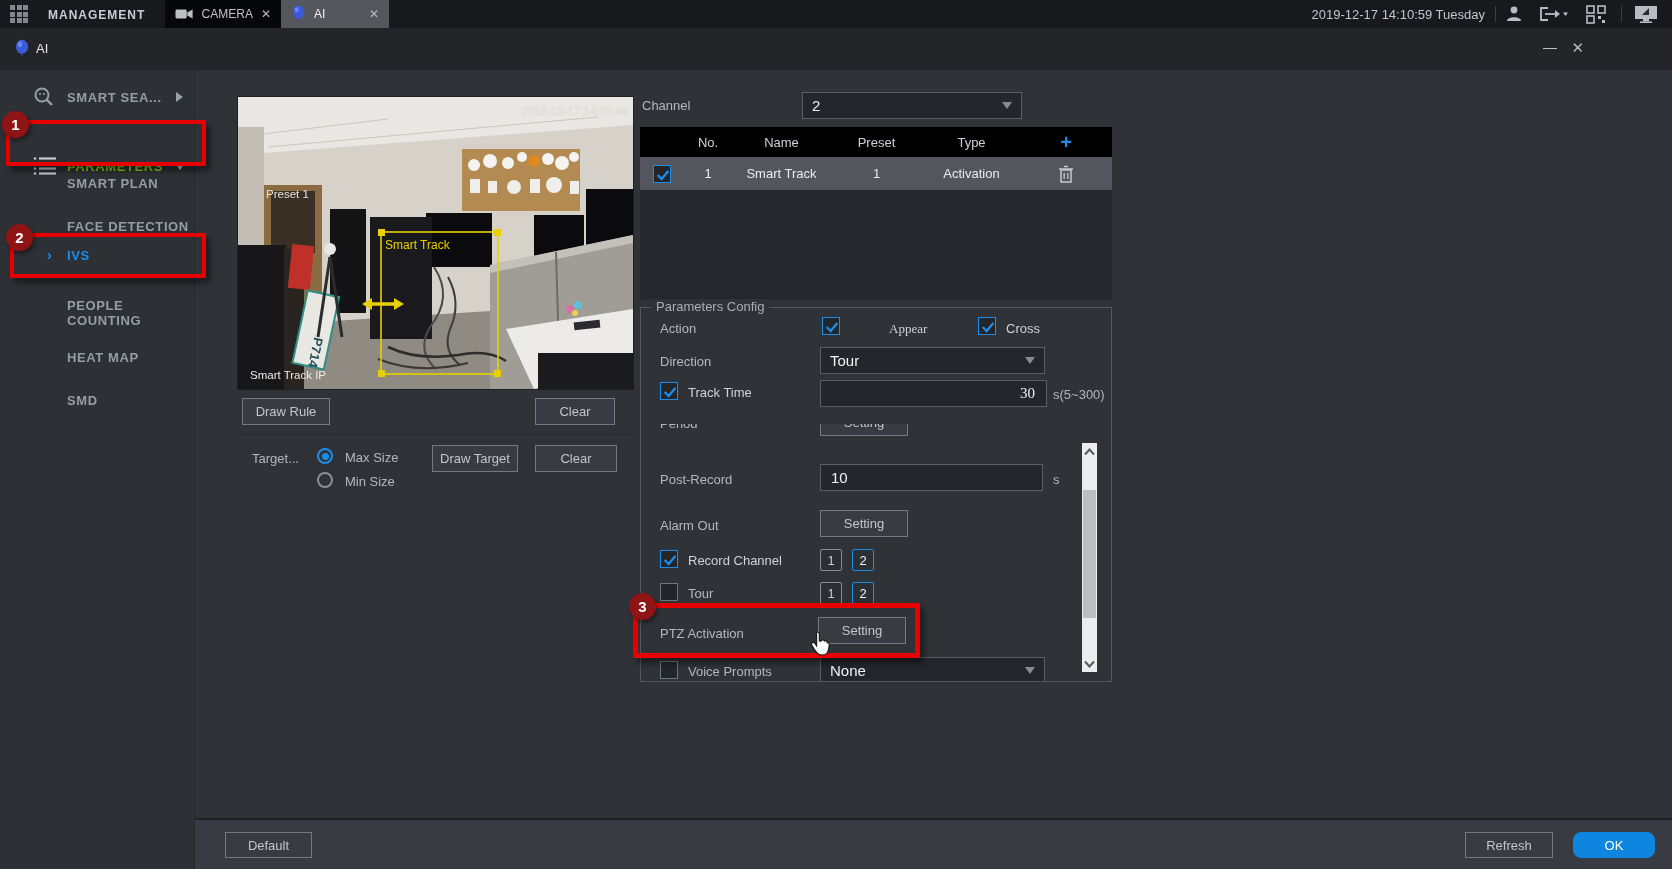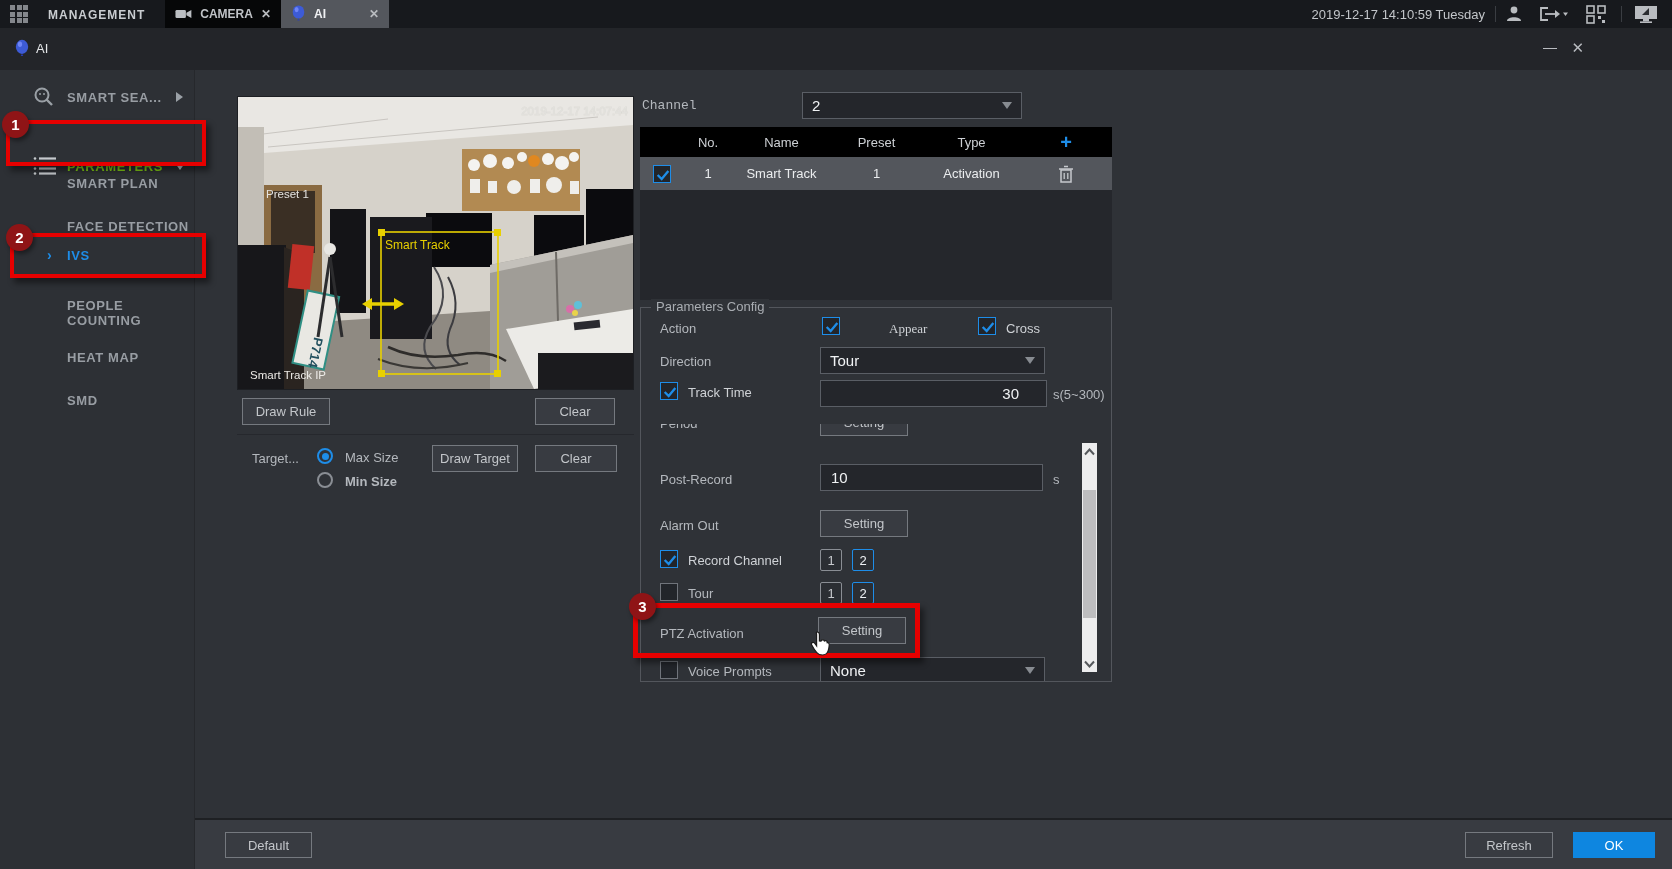--- a/index.html
+++ b/index.html
@@ -8,21 +8,21 @@
   #app { position:relative; width:1672px; height:869px; overflow:hidden; background:#17191d; color:#c3c6ca; }
 
   
   .topbar { position:absolute; left:0; top:0; width:1672px; height:28px; background:#17191d; }
   .grid-icon { position:absolute; left:10px; top:5px; width:18px; height:18px;
     background:
       linear-gradient(#84878c,#84878c) 0 0/5px 5px no-repeat, linear-gradient(#84878c,#84878c) 6.5px 0/5px 5px no-repeat, linear-gradient(#84878c,#84878c) 13px 0/5px 5px no-repeat,
       linear-gradient(#84878c,#84878c) 0 6.5px/5px 5px no-repeat, linear-gradient(#84878c,#84878c) 6.5px 6.5px/5px 5px no-repeat, linear-gradient(#84878c,#84878c) 13px 6.5px/5px 5px no-repeat,
       linear-gradient(#84878c,#84878c) 0 13px/5px 5px no-repeat, linear-gradient(#84878c,#84878c) 6.5px 13px/5px 5px no-repeat, linear-gradient(#84878c,#84878c) 13px 13px/5px 5px no-repeat; }
   .menu-label { position:absolute; left:48px; top:8px; font-size:12px; font-weight:700; letter-spacing:1px; color:#c9ccd0; }
-  .tab { position:absolute; top:0; height:28px; display:flex; align-items:center; gap:8px; padding:0 10px; font-size:12px; font-weight:700; color:#c0c3c7; }
+  .tab { position:absolute; top:0; height:28px; display:flex; align-items:center; gap:8px; padding:0 10px; font-size:12px; font-weight:400; color:#c0c3c7; }
   .tab-camera { left:165px; width:116px; background:#060708; }
   .tab-ai { left:281px; width:108px; background:#54575d; color:#f0f1f3; }
   .tab .close-x { margin-left:auto; font-size:12px; color:#b9bcc0; }
   .datetime { position:absolute; right:187px; top:7px; font-size:13px; color:#c3c6ca; }
   .tsep { position:absolute; top:6px; width:1px; height:16px; background:#3a3d42; }
   .tico { position:absolute; top:4px; }
 
   
   .titlebar { position:absolute; left:0; top:28px; width:1672px; height:42px; background:#232529; }
   .titlebar .win-title { position:absolute; left:36px; top:13px; font-size:13px; color:#e4e6e8; }
@@ -304,25 +304,25 @@
     </div>
 
     <div class="btn" style="left:47px; top:328px; width:88px; height:27px;">Draw Rule</div>
     <div class="btn" style="left:340px; top:328px; width:80px; height:27px;">Clear</div>
     <div class="divline" style="left:42px; top:364px; width:397px; height:1px;"></div>
 
     <span class="field-label" style="left:57px; top:381px;">Target...</span>
     <span class="radio on" style="left:122px; top:378px;"></span>
     <span class="field-label" style="left:150px; top:380px;">Max Size</span>
     <span class="radio" style="left:122px; top:402px;"></span>
-    <span class="field-label" style="left:150px; top:404px;font-weight:bold;">Min Size</span>
+    <span class="field-label" style="left:150px; top:404px;">Min Size</span>
     <div class="btn" style="left:237px; top:375px; width:86px; height:27px;">Draw Target</div>
     <div class="btn" style="left:340px; top:375px; width:82px; height:27px;">Clear</div>
 
-    <span class="field-label" style="left:447px; top:28px;font-family:Liberation Mono, monospace;">Channel</span>
+    <span class="field-label" style="left:447px; top:28px;">Channel</span>
     <div class="dropdown" style="left:607px; top:22px; width:220px;">
       <span class="val">2</span>
       <span class="caret-d"></span>
     </div>
 
     <div class="rtable">
       <div class="thead">
         <div class="tc c0"></div>
         <div class="tc c1">No.</div>
         <div class="tc c2">Name</div>
@@ -377,21 +377,21 @@
       <span class="val">Tour</span>
       <span class="caret-d"></span>
     </div>
 
     <span class="checkbox checked" style="left:465px; top:312px;">
       <svg width="16" height="16" viewBox="0 0 18 18">
           <polyline points="3,9 7.5,13.5 15,4.5" fill="none" stroke="#1e8de8" stroke-width="2.6"></polyline>
         </svg>
     </span>
     <span class="field-label" style="left:493px; top:315px; color:#cfd2d6;">Track Time</span>
-    <div class="tinput" style="left:625px; top:310px; width:227px; justify-content:flex-end; padding-right:27px;">30</div>
+    <div class="tinput" style="left:625px; top:310px; width:227px; justify-content:flex-end; padding-right:11px;font-family:Liberation Serif, serif;">30</div>
     <span class="field-label" style="left:858px; top:317px;">s(5~300)</span>
 
     <div class="viewport">
       <span class="vrow-label" style="left:12px; top:-8px;">Period</span>
       <div class="vbtn" style="left:172px; top:-15px; width:88px; height:27px;">Setting</div>
 
       <span class="vrow-label" style="left:12px; top:48px;">Post-Record</span>
       <div class="tinput" style="left:172px; top:40px; width:223px; padding-left:10px;">10</div>
       <span class="vrow-label" style="left:405px; top:48px;">s</span>
 
@@ -440,16 +440,16 @@
     <div class="red-box" style="left:438px; top:533px; width:287px; height:55px; border-width:5px; z-index:20;"></div>
     <div class="badge" style="left:434px; top:523px;">3</div>
 
     <svg class="cursor-hand" style="left:614px; top:560px;" width="22" height="26" viewBox="0 0 22 26">
       <path d="M8 2 c1.6 0 2.4 1 2.4 2.6 l0 6.4 1.6 0.2 c0 0 0.4-1.6 2-1.4 1.2 0.2 1.4 1.2 1.4 1.2 s1.6-0.8 2.4 0.2 c0.6 0.8 0.4 1.4 0.4 1.4 s1.8-0.2 2 1.6 c0.2 1.6 -0.6 6.4 -2 8.6 -1 1.6 -2.2 2.2 -4.6 2.2 -2.8 0 -4.4 -0.6 -5.8 -2.4 C6.4 21 3.2 16 2.6 14.8 c-0.6-1.2 0.2-2.4 1.4-2.4 1.4 0 1.8 0.8 2.6 2 l1 1.4 0-11.2 C7.6 3 6.8 2 8 2 Z" fill="#ffffff" stroke="#1a1a1a" stroke-width="1.2"></path>
     </svg>
 
     <div class="footer">
       <div class="btn" style="left:30px; top:12px; width:87px; height:26px;">Default</div>
       <div class="btn" style="left:1270px; top:12px; width:88px; height:26px;">Refresh</div>
-      <div class="btn btn-ok" style="left:1378px; top:12px; width:82px; height:26px;">OK</div>
+      <div class="btn btn-ok" style="left:1378px; top:12px; width:82px; height:26px;border-radius:8px;">OK</div>
     </div>
   </div>
 </div>
 
 </body></html>

